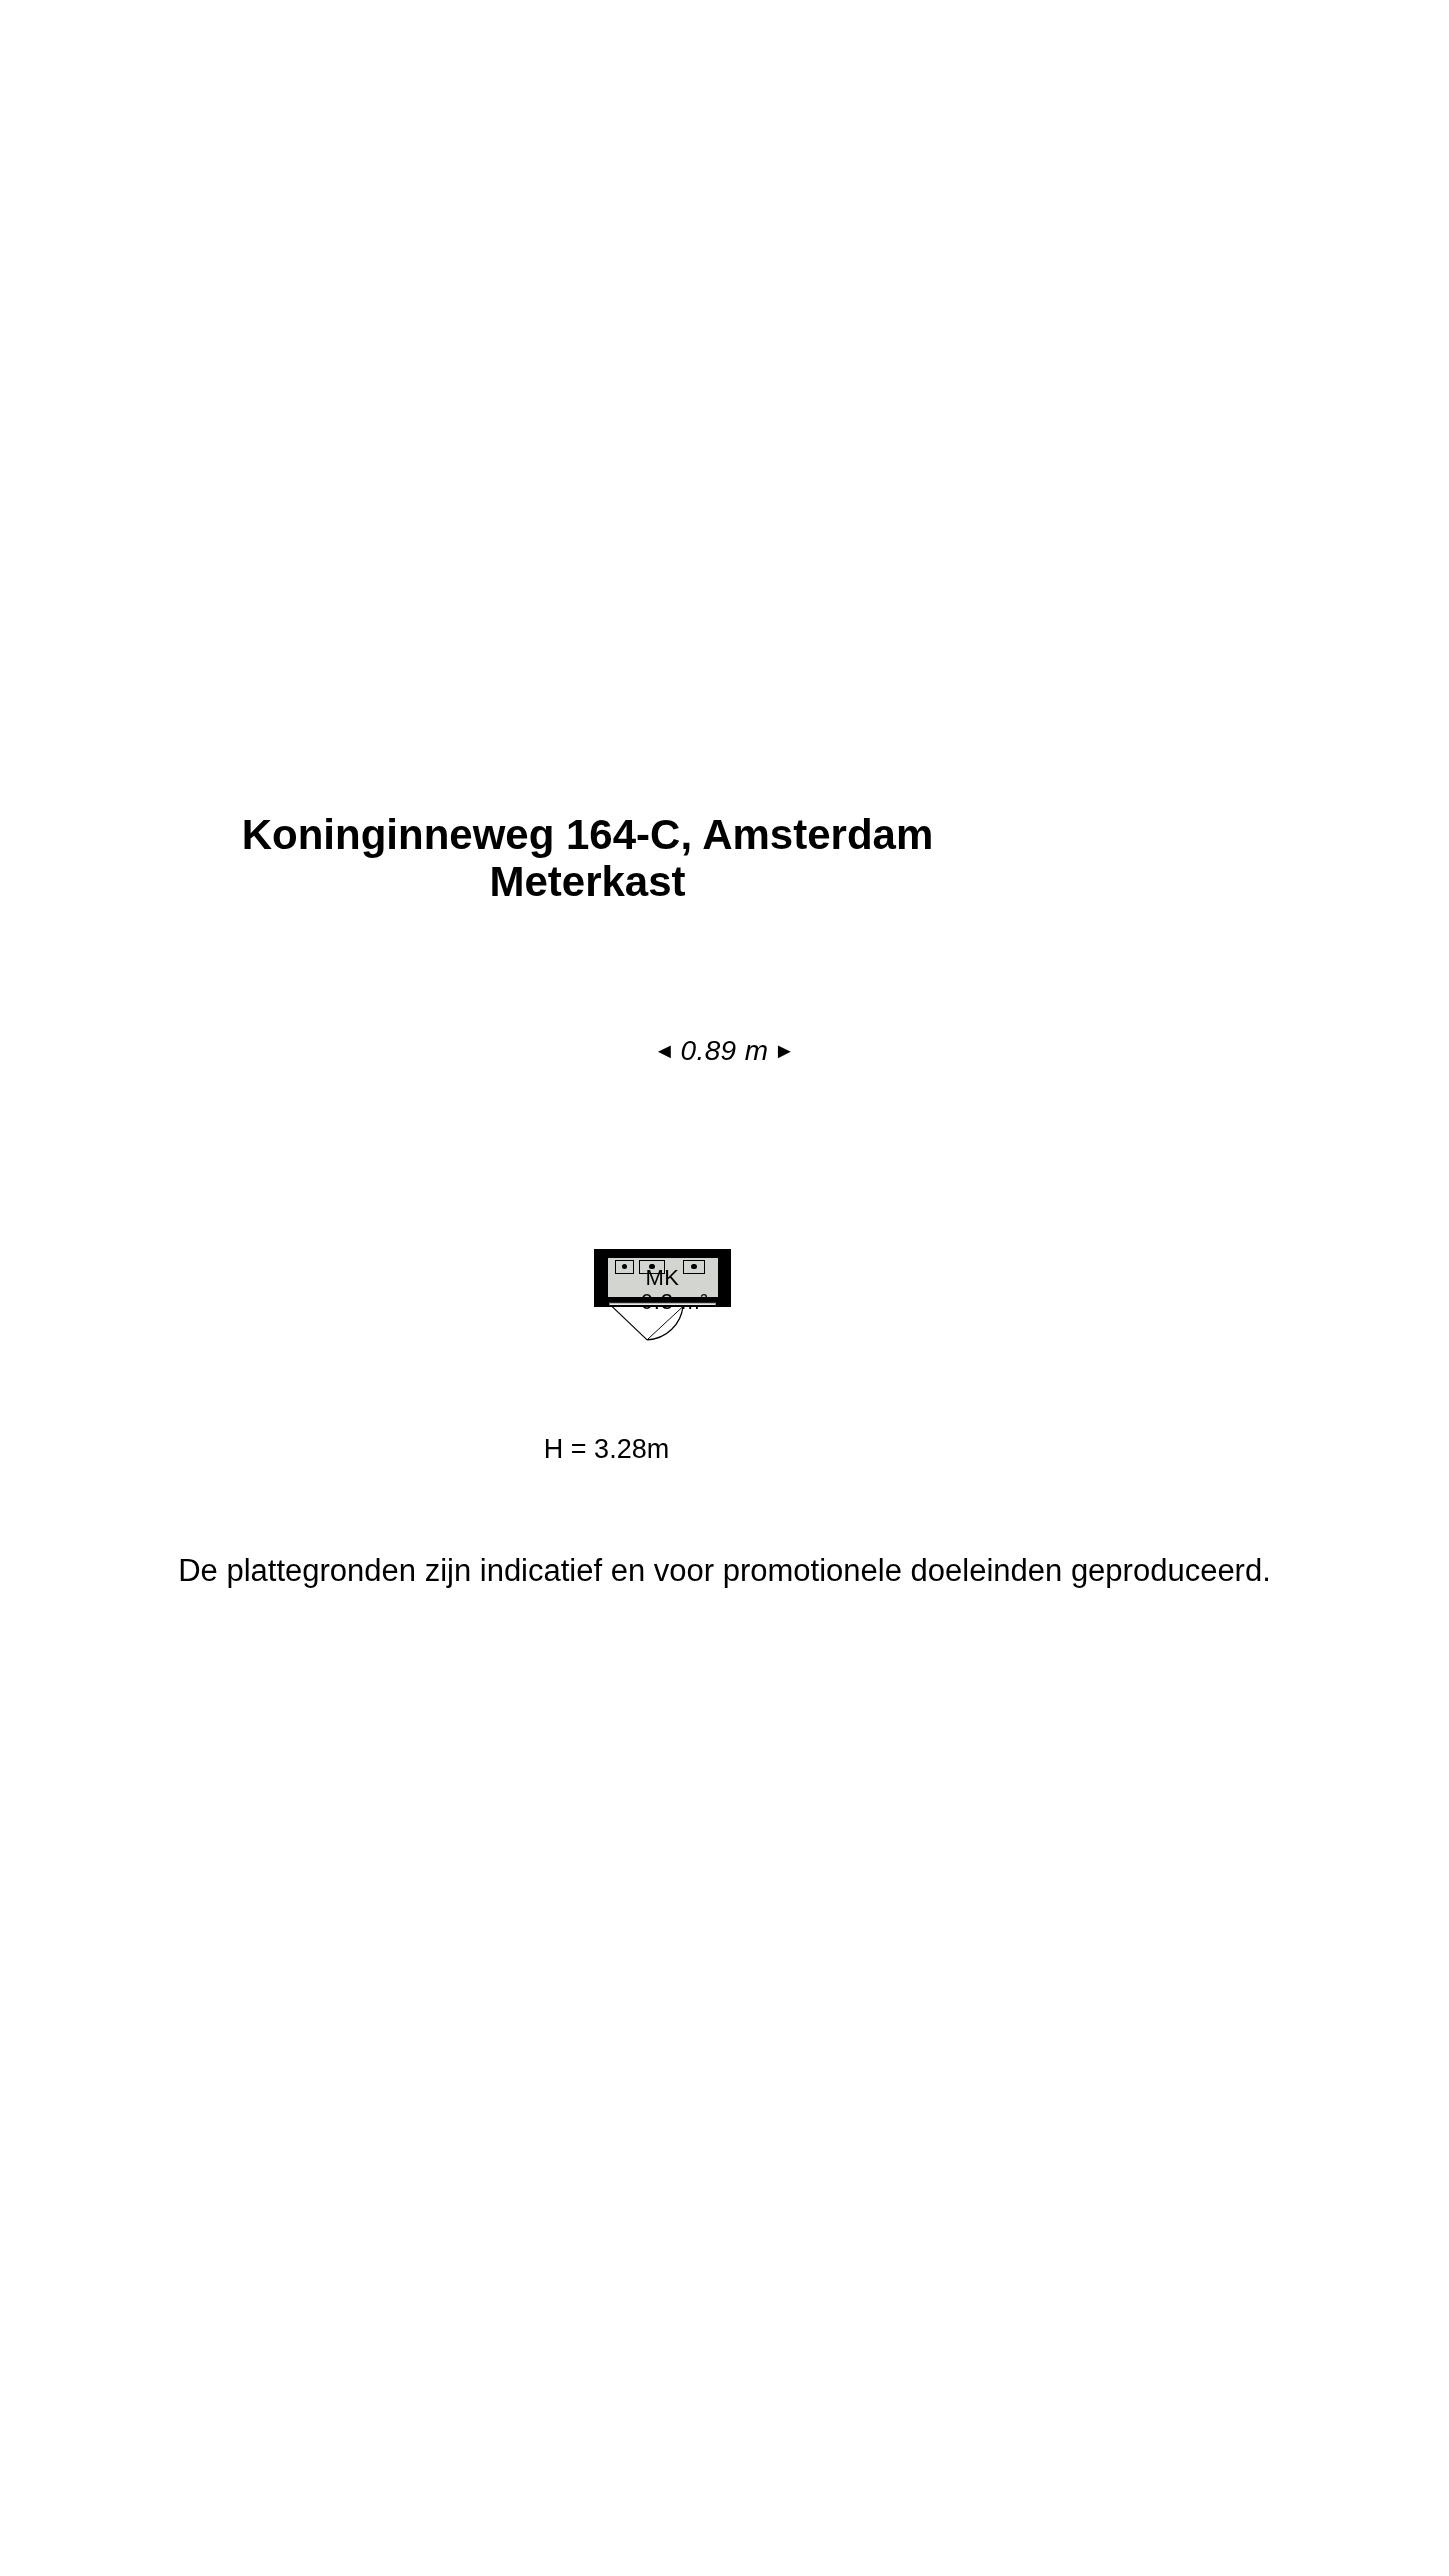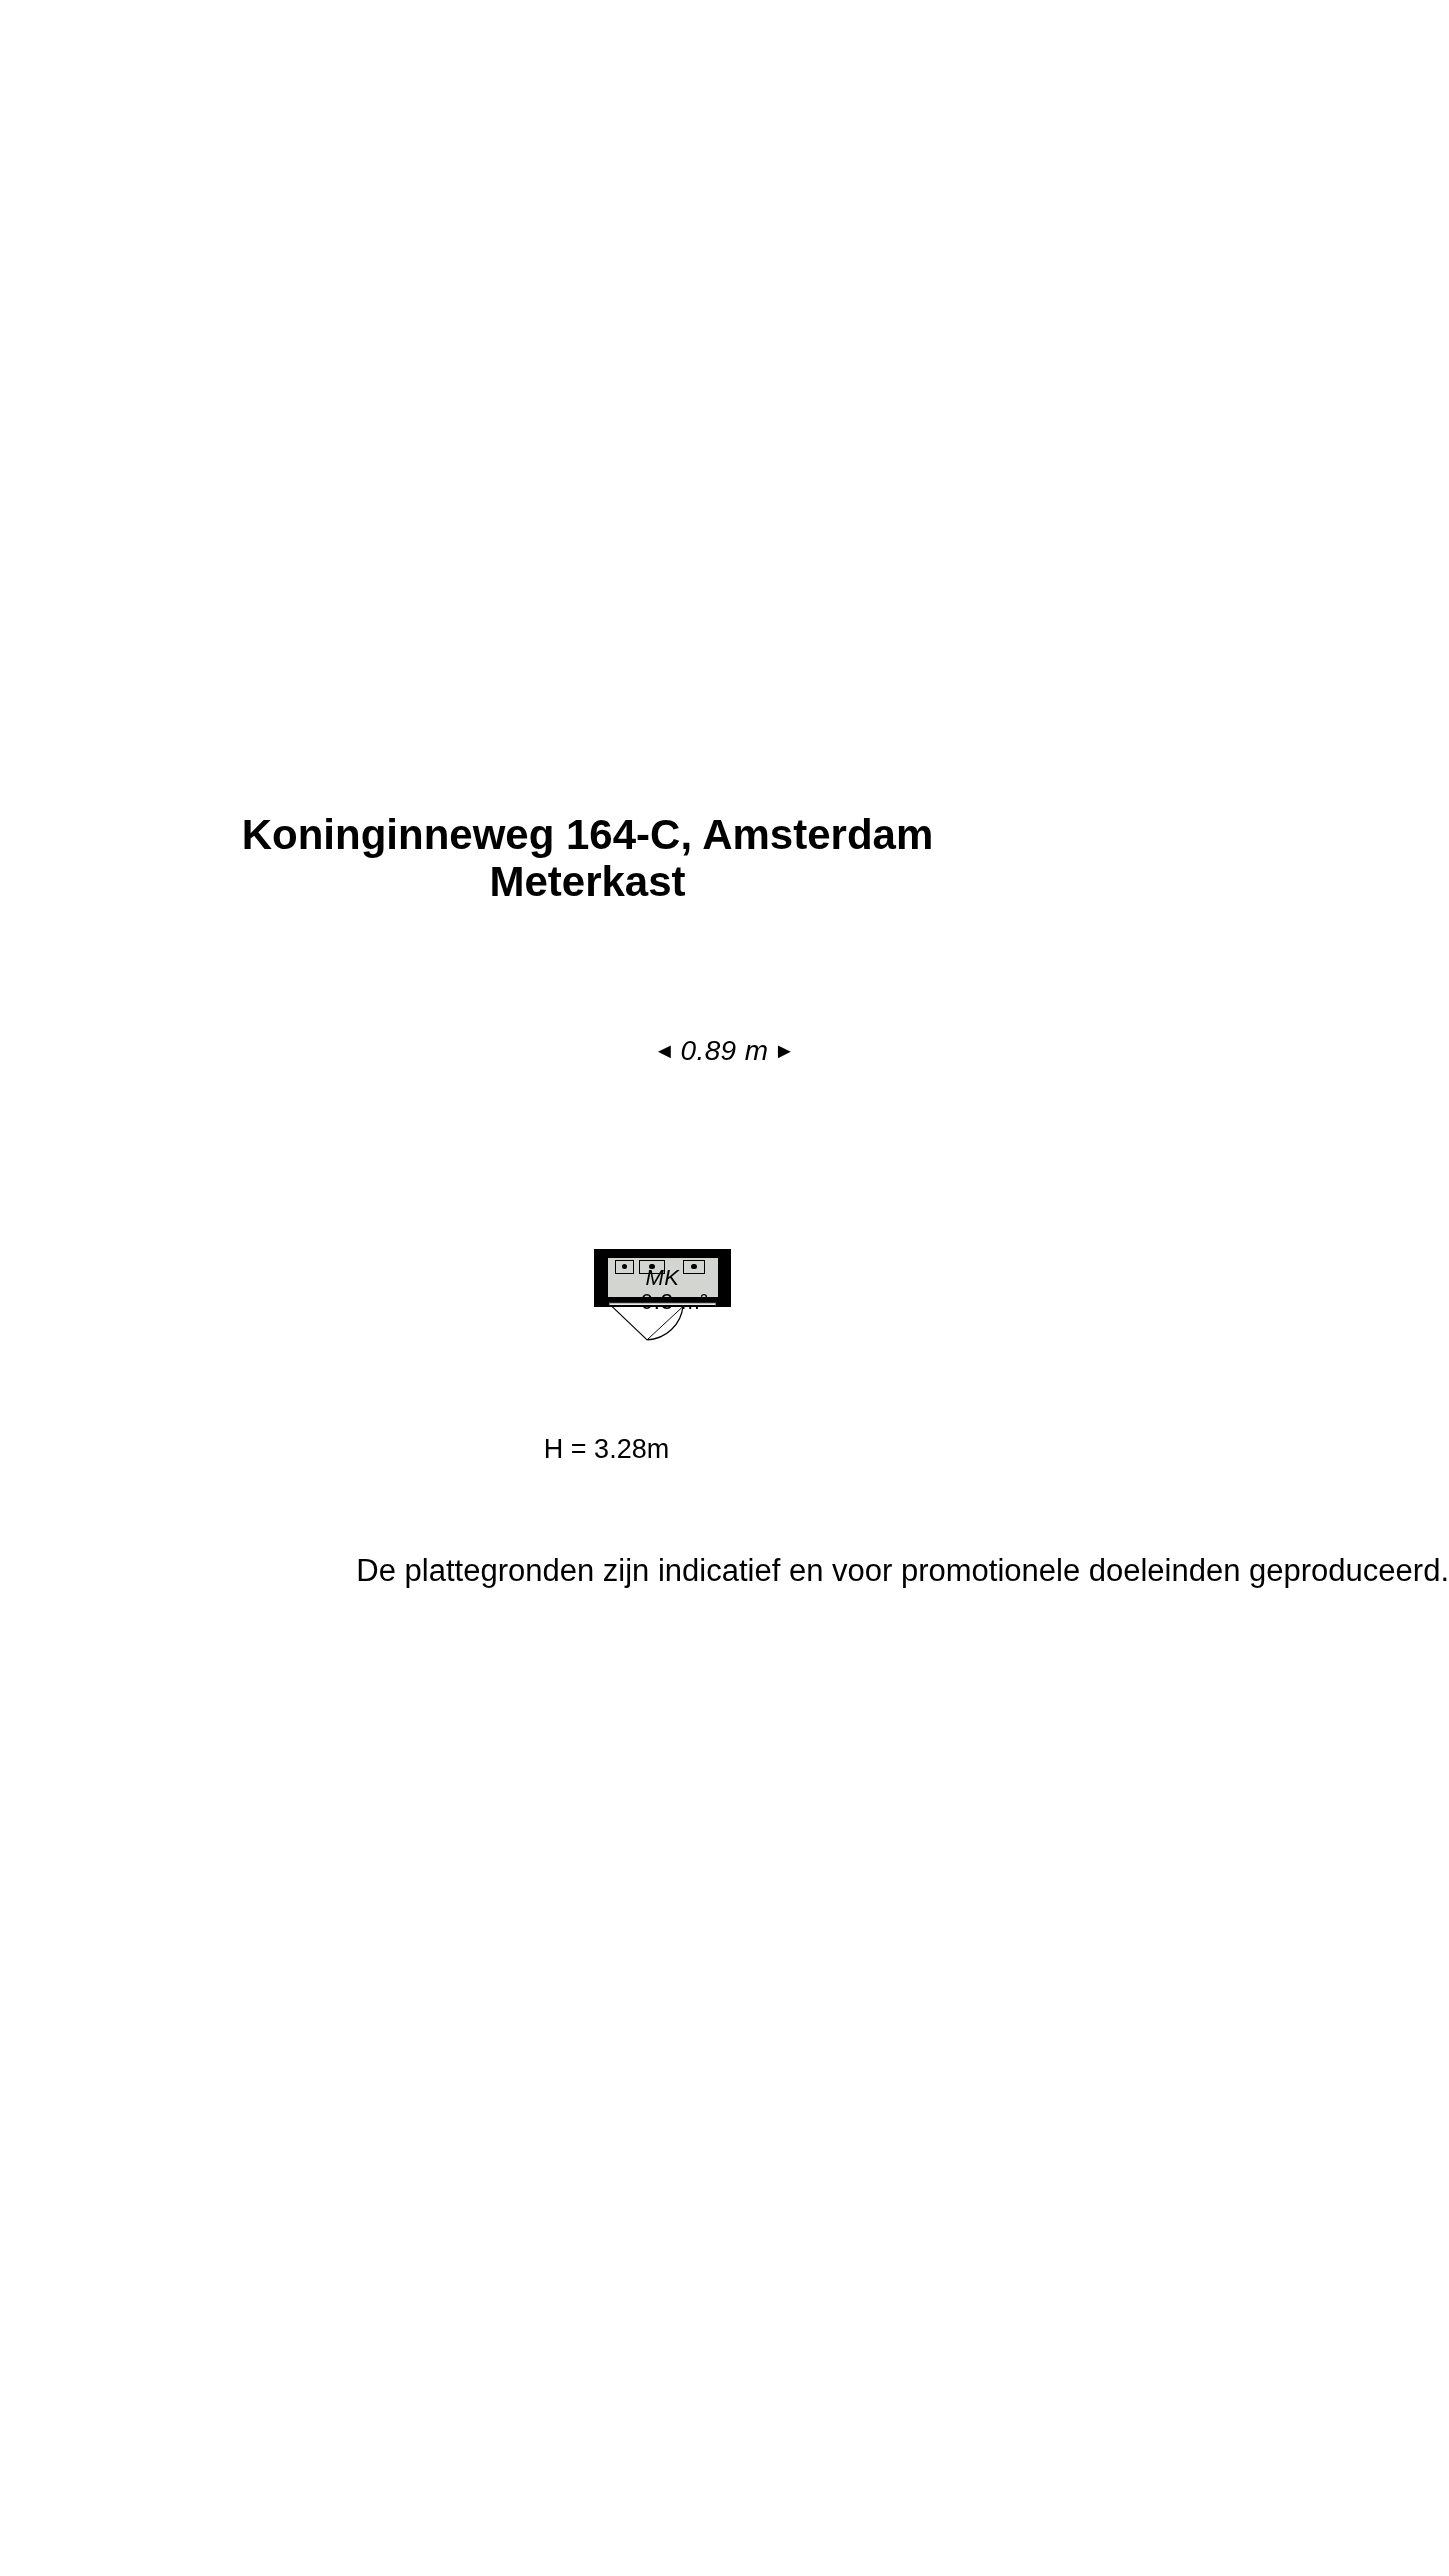--- a/index.html
+++ b/index.html
@@ -112,21 +112,20 @@
   
   .room-label {
     position: absolute;
     left: 0;
     top: 17px;
     width: 137px;
     text-align: center;
     font-size: 22px;
     line-height: 1.05;
     letter-spacing: 0.4px;
-    font-style: italic;
   }
   .room-area {
     position: absolute;
     left: 12px;
     top: 41px;
     width: 137px;
     text-align: center;
     font-size: 22px;
     line-height: 1.05;
     letter-spacing: 0.9px;
@@ -150,21 +149,21 @@
     text-align: center;
     font-size: 27px;
   }
 
   
   .disclaimer {
     position: absolute;
     top: 1550px;
     left: 0;
     width: 1449px;
-    text-align: right;
+    text-align: center;
     font-size: 31px;
     line-height: 1.33;
   }
   .disclaimer div { white-space: nowrap; }
 </style>
 </head>
 <body>
 
 <div class="page">
 

